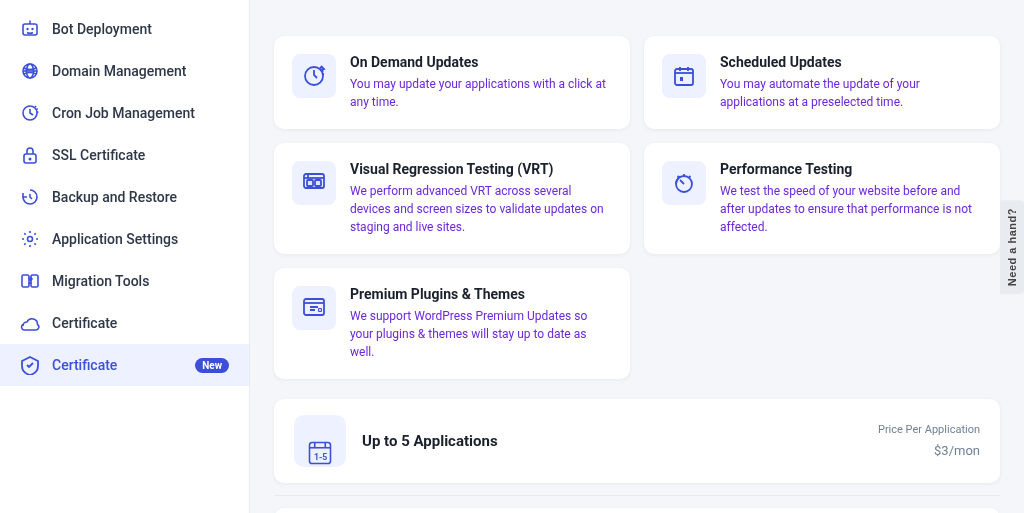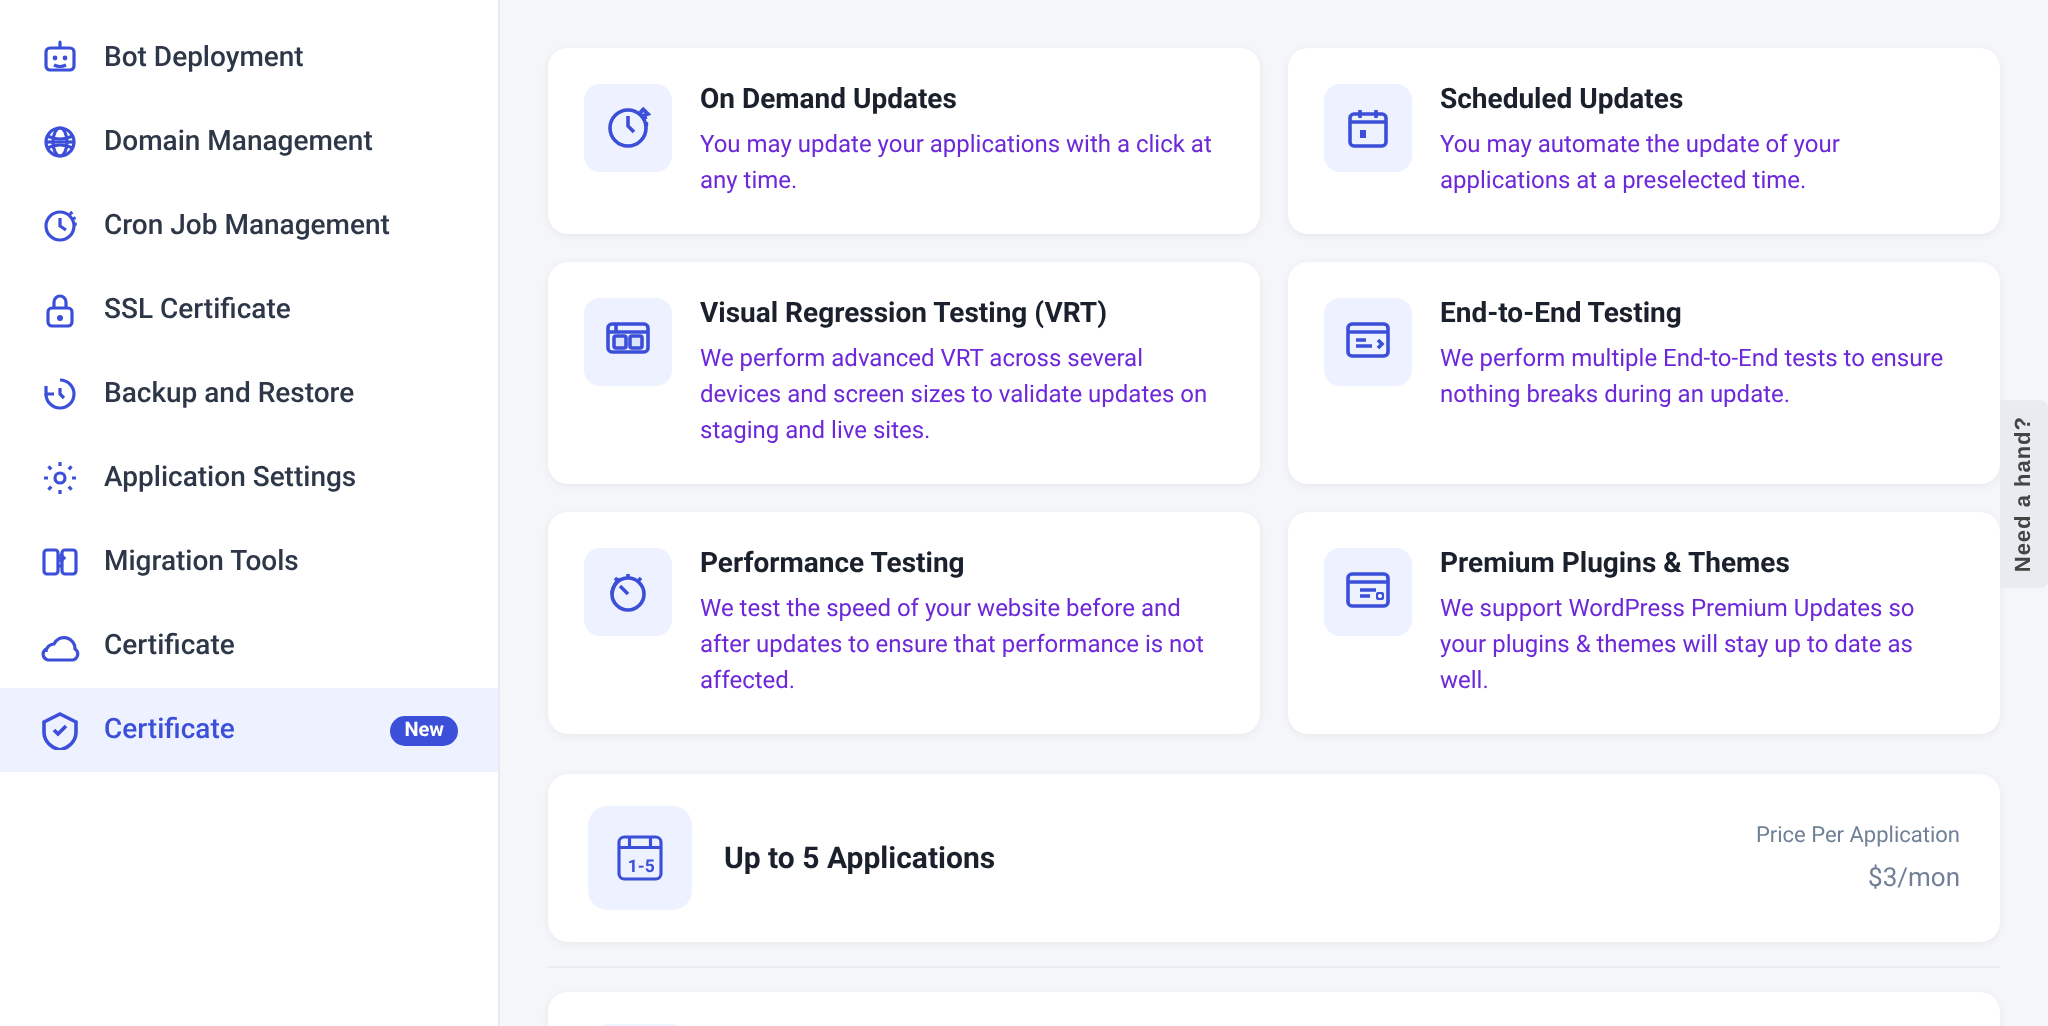--- a/index.html
+++ b/index.html
@@ -52,21 +52,21 @@
       font-size: 10px;
       font-weight: 700;
       padding: 2px 7px;
       border-radius: 10px;
     }
 
     
     .main {
       flex: 1;
       overflow-y: auto;
-      padding: 24px 24px;
+      padding: 36px 24px;
       background: #f4f6fa;
       position: relative;
     }
 
     
     .cards-grid {
       display: grid;
       grid-template-columns: 1fr 1fr;
       gap: 14px;
       margin-bottom: 20px;
@@ -121,21 +121,21 @@
       margin-bottom: 12px;
       box-shadow: 0 1px 4px rgba(0,0,0,0.06);
     }
     .pricing-icon {
       width: 52px;
       height: 52px;
       min-width: 52px;
       background: #eef1ff;
       border-radius: 10px;
       display: flex;
-      align-items: center;
+      align-items: flex-end;
       justify-content: center;
     }
     .pricing-icon svg {
       width: 28px;
       height: 28px;
     }
     .pricing-info { flex: 1; }
     .pricing-title {
       font-size: 15px;
       font-weight: 700;
@@ -335,34 +335,20 @@
           <rect x="5" y="9" width="6" height="6" rx="1" fill="#dde4ff" stroke="#3b4fd8"></rect>
           <rect x="13" y="9" width="6" height="6" rx="1" fill="#dde4ff" stroke="#3b4fd8"></rect>
         </svg>
       </div>
       <div class="card-content">
         <div class="card-title">Visual Regression Testing (VRT)</div>
         <div class="card-desc">We perform advanced VRT across several devices and screen sizes to validate updates on staging and live sites.</div>
       </div>
     </div>
 
-    <div class="card">
-      <div class="card-icon">
-        <svg viewBox="0 0 24 24" fill="none" stroke="#3b4fd8" stroke-width="1.8">
-          <rect x="2" y="3" width="20" height="16" rx="2"></rect>
-          <path d="M2 7 h20"></path>
-          <path d="M6 11 h5 M6 14 h8"></path>
-          <path d="M17 11 l2 2 -2 2"></path>
-        </svg>
-      </div>
-      <div class="card-content">
-        <div class="card-title">End-to-End Testing</div>
-        <div class="card-desc">We perform multiple End-to-End tests to ensure nothing breaks during an update.</div>
-      </div>
-    </div>
 
     <div class="card">
       <div class="card-icon">
         <svg viewBox="0 0 24 24" fill="none" stroke="#3b4fd8" stroke-width="1.8">
           <circle cx="12" cy="13" r="8"></circle>
           <path d="M12 13 L8 9"></path>
           <path d="M4 13 Q4.5 8 8 5.5"></path>
           <path d="M12 5 v-2"></path>
           <path d="M7 6.5 l-1.5-1.5"></path>
           <path d="M17 6.5 l1.5-1.5"></path>

